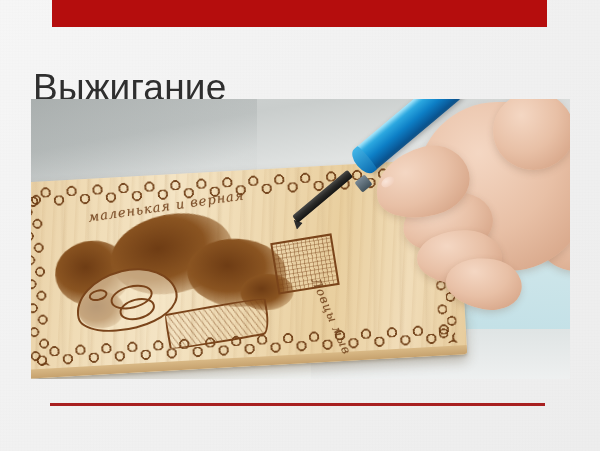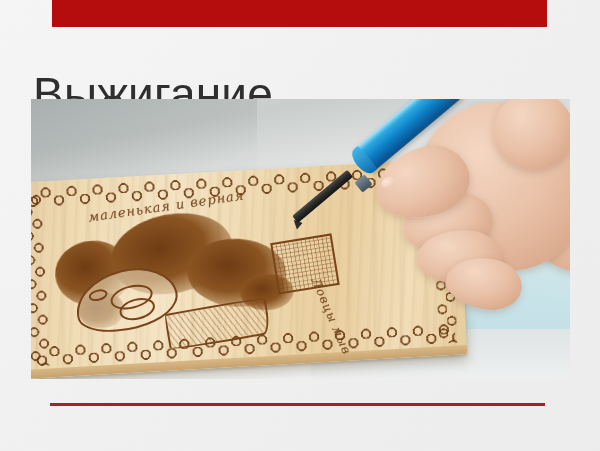--- a/index.html
+++ b/index.html
@@ -39,21 +39,21 @@
     width: 495px;
     height: 27px;
     background: #b50d0d;
   }
 
   
   .title {
     position: absolute;
     left: 33px;
     top: 38px;
-    font-size: 46px;
+    font-size: 37px;
     line-height: 50px;
     color: #2f2f2f;
     font-weight: 400;
     letter-spacing: 0.2px;
     white-space: nowrap;
   }
 
   
   .photo {
     position: absolute;

